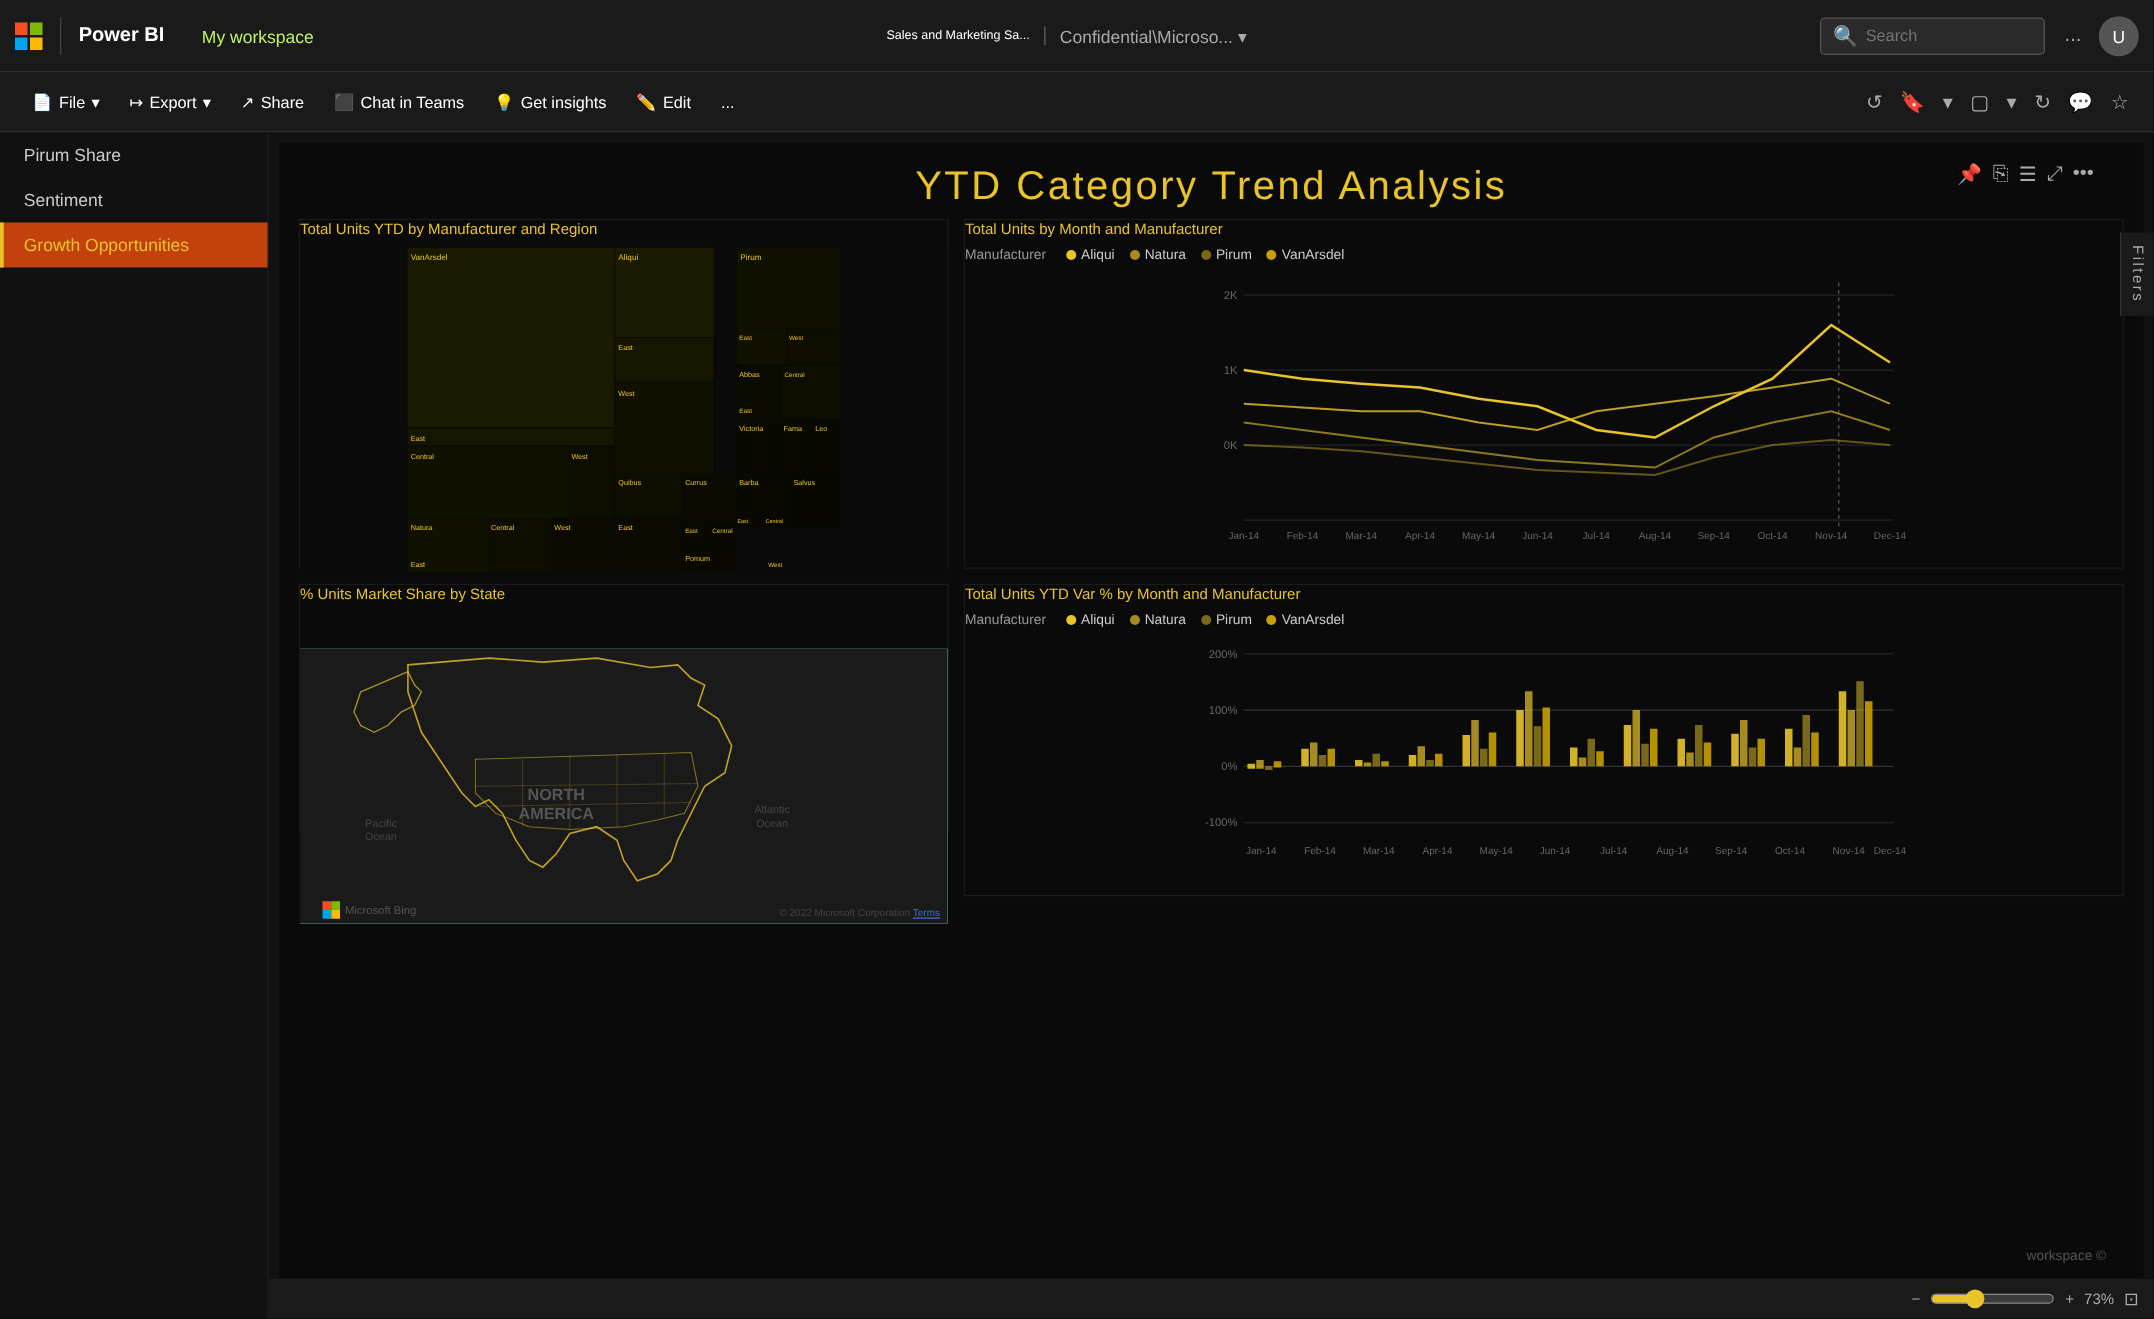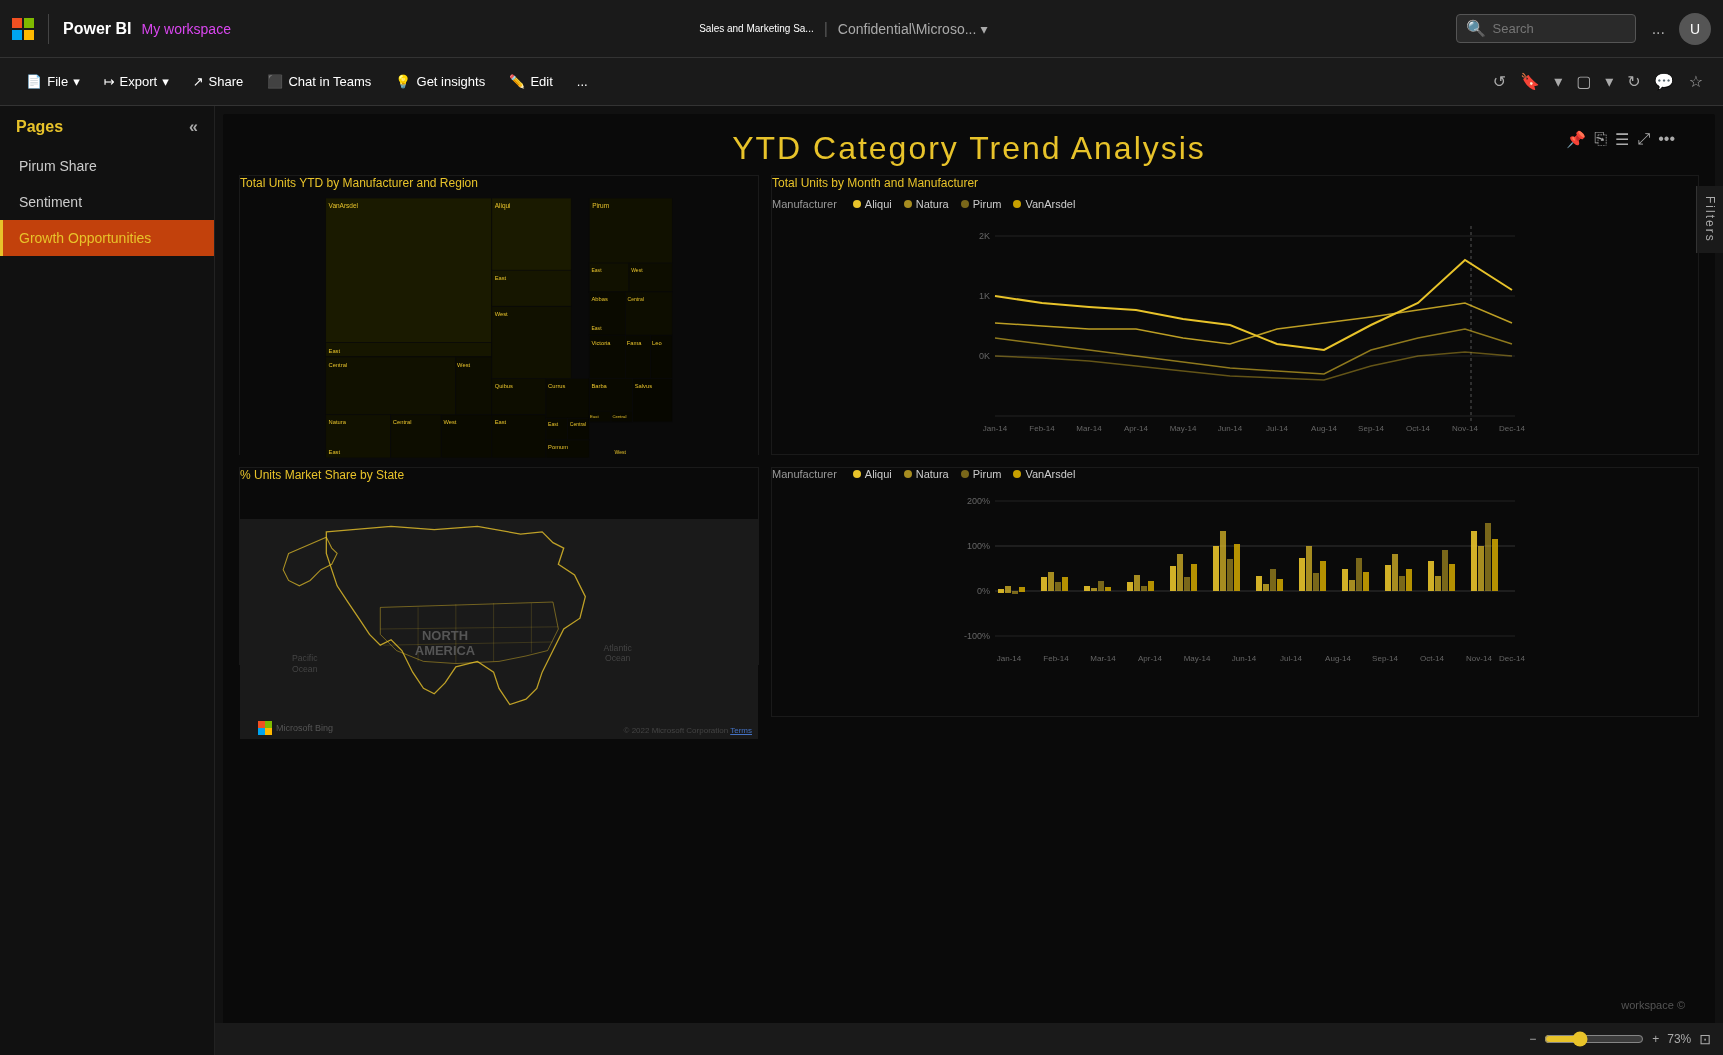--- a/index.html
+++ b/index.html
@@ -11,21 +11,21 @@
       background: #1a1a1a; border-bottom: 1px solid #333; padding: 0 12px; gap: 10px;
     }
     #ms-logo { display: flex; align-items: center; gap: 4px; }
     .ms-logo-grid { display: grid; grid-template-columns: 10px 10px; grid-template-rows: 10px 10px; gap: 2px; }
     .ms-red { background: #f25022; }
     .ms-green { background: #7fba00; }
     .ms-blue { background: #00a4ef; }
     .ms-yellow-ms { background: #ffb900; }
     #topbar-divider { width: 1px; height: 30px; background: #444; margin: 0 4px; }
     #powerbi-label { color: #fff; font-size: 16px; font-weight: 600; }
-    #workspace-label { color: #d946ef; font-size: 14px; margin-left: 0; }
+    #workspace-label { color: #bef264; font-size: 14px; margin-left: 20px; }
     #report-title-bar { flex: 1; display: flex; align-items: center; justify-content: center; gap: 10px; }
     #report-name { color: #fff; font-size: 10px; }
     #sensitivity-label { color: #aaa; font-size: 14px; display: flex; align-items: center; gap: 4px; }
     #search-box {
       display: flex; align-items: center; background: #2a2a2a; border: 1px solid #555;
       border-radius: 4px; padding: 4px 10px; gap: 6px; width: 180px;
     }
     #search-box input { background: transparent; border: none; outline: none; color: #fff; font-size: 13px; width: 130px; }
     #topbar-actions { display: flex; align-items: center; gap: 8px; }
     .topbar-icon-btn { background: none; border: none; color: #aaa; cursor: pointer; font-size: 16px; padding: 4px 6px; }
@@ -210,24 +210,20 @@
     <span class="tr-icon">▾</span>
     <span class="tr-icon">↻</span>
     <span class="tr-icon">💬</span>
     <span class="tr-icon">☆</span>
   </div>
 </div>
 
 <div id="main">
 
   <div id="sidebar">
-    <div id="pages-header">
-      <span>Pages</span>
-      <span style="color:#aaa">«</span>
-    </div>
     <div class="sidebar-page">
       <span>Pirum Share</span>
     </div>
     <div class="sidebar-page">
       <span>Sentiment</span>
     </div>
     <div class="sidebar-page active">
       <span>Growth Opportunities</span>
     </div>
   </div>
@@ -420,20 +416,21 @@
               <span style="font-size:9px; color:#555;">Microsoft Bing</span>
             </div>
             <div style="position:absolute; bottom:4px; right:6px; font-size:8px; color:#444;">
               <span>© 2022 Microsoft Corporation</span>
               <span style="color:#4472c4; text-decoration:underline; cursor:pointer;">Terms</span>
             </div>
           </div>
         </div>
 
         <div class="chart-panel" id="barchart-container">
+          <div class="chart-title">Total Units YTD Var % by Month and Manufacturer</div>
           <div class="legend">
             <span class="legend-label-text">Manufacturer</span>
             <div class="legend-item">
               <div class="legend-dot" style="background:#e8c32a;"></div>
               <span>Aliqui</span>
             </div>
             <div class="legend-item">
               <div class="legend-dot" style="background:#e8c32a; opacity:0.7;"></div>
               <span>Natura</span>
             </div>

